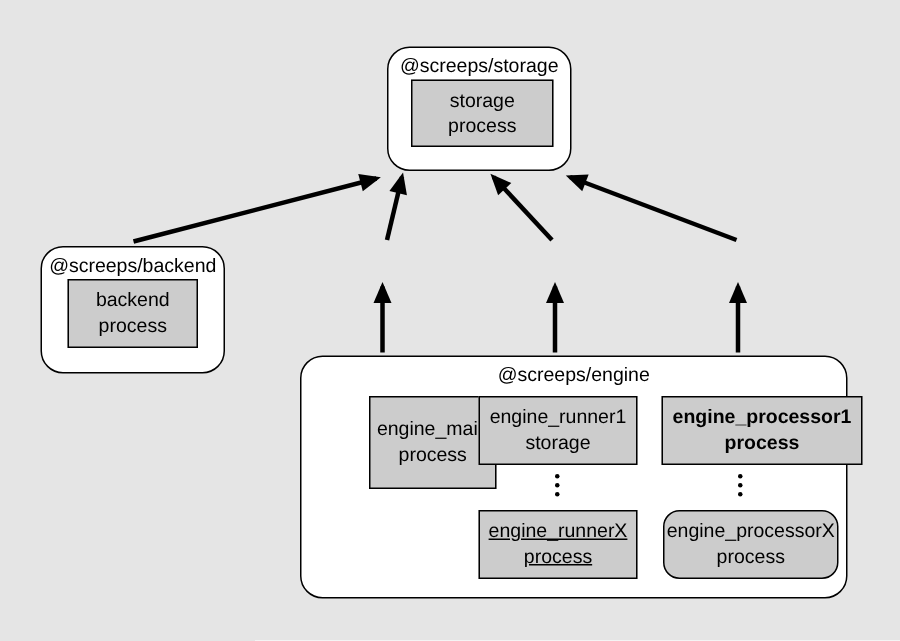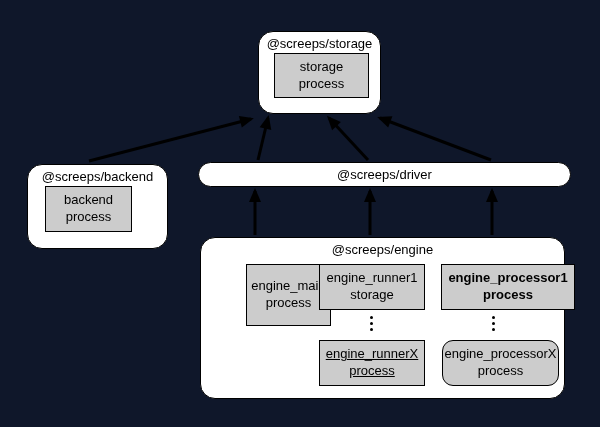--- a/index.html
+++ b/index.html
@@ -1,17 +1,17 @@
 <!DOCTYPE html>
 <html><head>
 <meta charset="utf-8">
 <style>
   html,body{margin:0;padding:0;background:#ffffff;}
   body{width:600px;height:427px;font-family:"Liberation Sans",sans-serif;color:#000;}
-  .canvas{position:relative;width:600px;height:427px;background:#0f172a;overflow:hidden;}
+  .canvas{position:relative;width:600px;height:427px;background:#e5e5e5;overflow:hidden;}
   svg.edges{position:absolute;left:0;top:0;width:600px;height:427px;pointer-events:none;}
   .edge{stroke:#000000;stroke-width:3;}
   .node{position:absolute;background:#ffffff;border:1.6px solid #000000;border-radius:15px;box-sizing:border-box;}
   .node-title{text-align:center;font-size:13px;padding-top:4px;letter-spacing:0;}
   .pill{display:flex;align-items:center;justify-content:center;border-radius:13px;}
   .pill .node-title{padding-top:0;}
   .process{position:absolute;background:#cccccc;border:1px solid #000000;box-sizing:border-box;
            display:flex;align-items:center;justify-content:center;text-align:center;
            font-size:13px;line-height:1.3;white-space:pre-line;}
   .vdots{position:absolute;display:flex;flex-direction:column;gap:3px;align-items:center;}
@@ -36,29 +36,26 @@
       <line x1="370" y1="235" x2="370" y2="191" class="edge" marker-end="url(#arrowhead)"></line>
       <line x1="492" y1="235" x2="492" y2="191" class="edge" marker-end="url(#arrowhead)"></line>
     </svg>
 
   <div class="node" style="left:258px;top:31px;width:123px;height:83px;">
     <div class="node-title">@screeps/storage</div>
     <div class="process" style="left:15px;top:21px;width:95px;height:45px;">storage
 process</div>
   </div>
 
-  <div class="node" style="left:27px;top:164px;width:141px;height:85px;">
+  <div class="node" style="left:27px;top:164px;width:123px;height:85px;">
     <div class="node-title">@screeps/backend</div>
     <div class="process" style="left:17px;top:21px;width:87px;height:46px;">backend
 process</div>
   </div>
 
-  <div class="node pill" style="left:198px;top:162px;width:373px;height:25px;">
-    <div class="node-title">@screeps/driver</div>
-  </div>
 
   <div class="node" style="left:200px;top:237px;width:365px;height:162px;">
     <div class="node-title">@screeps/engine</div>
 
     <div class="process" style="left:13px;top:26px;width:85px;height:62px;margin-left:32px;">engine_main
 process</div>
 
     <div class="process" style="left:118px;top:26px;width:106px;height:46px;">engine_runner1
 storage</div>
 

